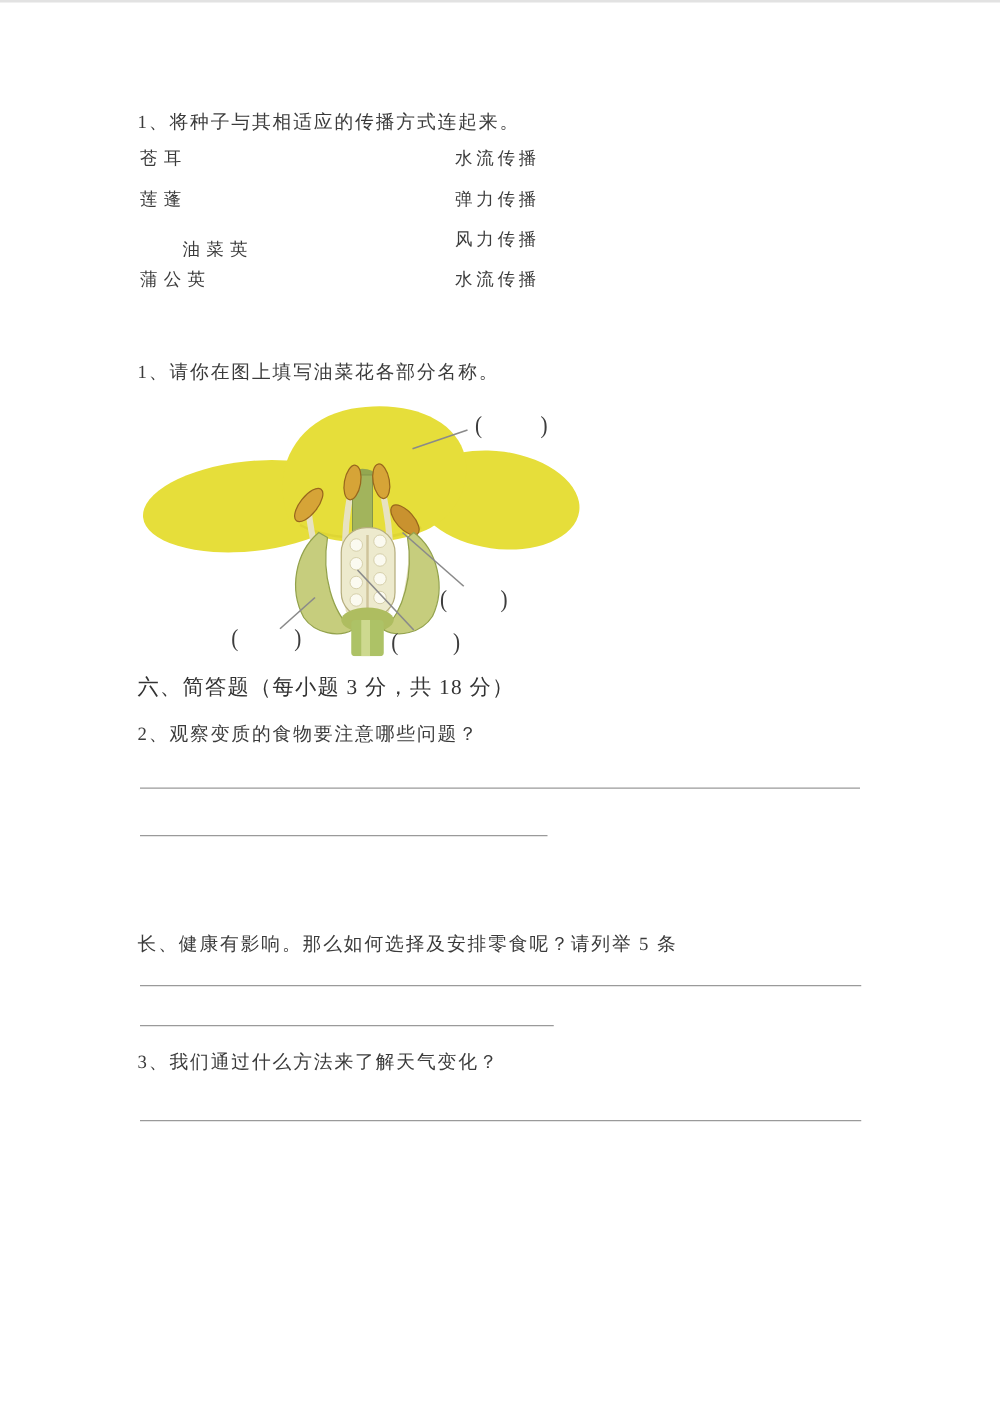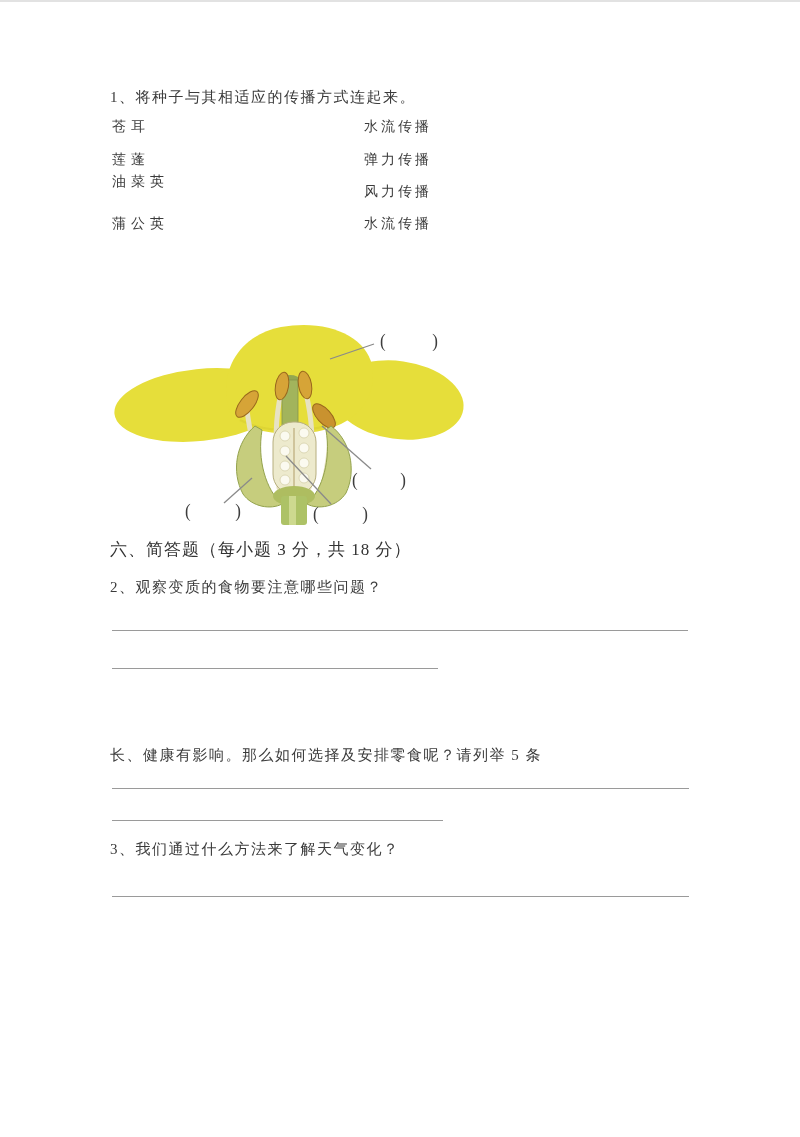--- a/index.html
+++ b/index.html
@@ -38,26 +38,27 @@
   <div class="top-strip"></div>
 
   <div class="t" style="left:110px; top:88px;">1、将种子与其相适应的传播方式连起来。</div>
 
   <div class="t match-left" style="top:118px;">苍耳</div>
   <div class="t match-right" style="top:118px;">水流传播</div>
 
   <div class="t match-left" style="top:151px;">莲蓬</div>
   <div class="t match-right" style="top:151px;">弹力传播</div>
 
-  <div class="t match-left" style="top:173px;">油菜英</div>
+  <div class="t match-left" style="top:191px;margin-left:34px;">油菜英</div>
   <div class="t match-right" style="top:183px;">风力传播</div>
 
   <div class="t match-left" style="top:215px;">蒲公英</div>
   <div class="t match-right" style="top:215px;">水流传播</div>
 
+  <div class="t" style="left:110px; top:288px;">1、请你在图上填写油菜花各部分名称。</div>
 
   <svg class="flower" width="380" height="205" viewBox="0 0 380 205">
 
     <g>
       <ellipse cx="95" cy="85" rx="86" ry="36" transform="rotate(-6 95 85)" fill="#e6de3a"></ellipse>
       <ellipse cx="293" cy="80" rx="66" ry="39" transform="rotate(8 293 80)" fill="#e6de3a"></ellipse>
       <path d="M 126,95 C 111,58 130,16 176,7 C 221,-1 260,15 267,45 C 272,70 259,93 236,104 C 204,119 148,118 126,95 Z" fill="#e6de3a"></path>
       <path d="M 135,100 C 160,113 205,114 232,102" fill="none" stroke="#d9cf30" stroke-width="2" opacity="0.6"></path>
     </g>
 

